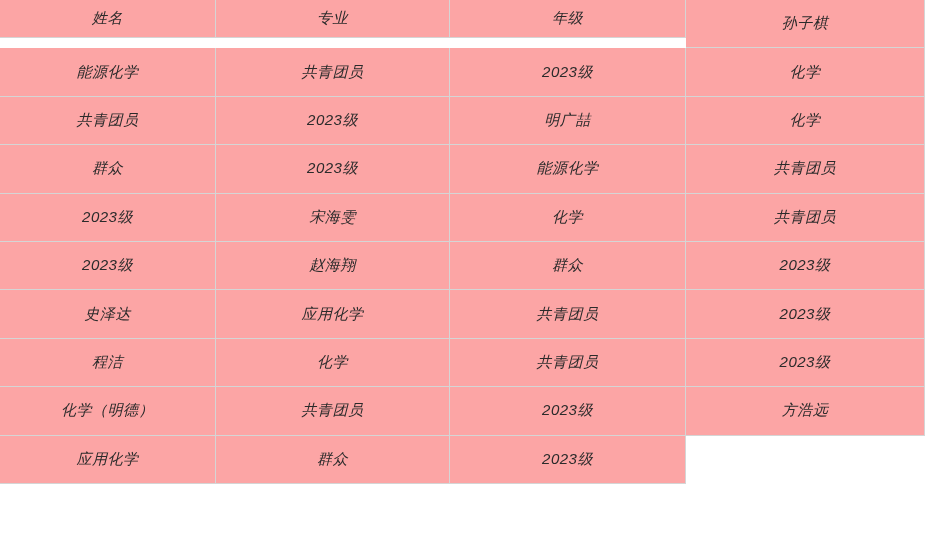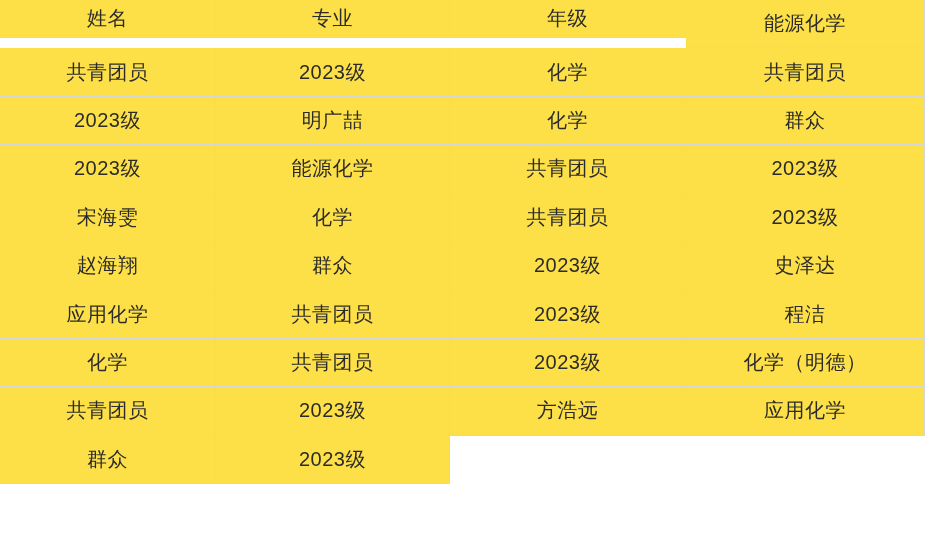--- a/index.html
+++ b/index.html
@@ -20,39 +20,41 @@
     grid-template-columns: 216px 234px 236px 239px;
     color: #2b2b2b;
   }
   .cell {
     display: flex;
     align-items: center;
     justify-content: center;
     border-right: 1px solid #d5d5d5;
     border-bottom: 1px solid #d5d5d5;
     box-sizing: border-box;
-    font-size: 20px;
+    font-size: 15px;
     letter-spacing: 0.5px;
     white-space: nowrap;
-    background: #fde047;
+    background: #fca5a5;
     height: 48.4px;
+    font-style: italic;
   }
   .hcell {
     height: 38px;
   }
 </style>
 </head>
 <body>
 
 <div class="table">
 
   <div class="cell hcell">姓名</div>
   <div class="cell hcell">专业</div>
   <div class="cell hcell">年级</div>
 
+  <div class="cell">孙子棋</div>
   <div class="cell">能源化学</div>
   <div class="cell">共青团员</div>
   <div class="cell">2023级</div>
 
   <div class="cell">化学</div>
   <div class="cell">共青团员</div>
   <div class="cell">2023级</div>
 
   <div class="cell">明广喆</div>
   <div class="cell">化学</div>

